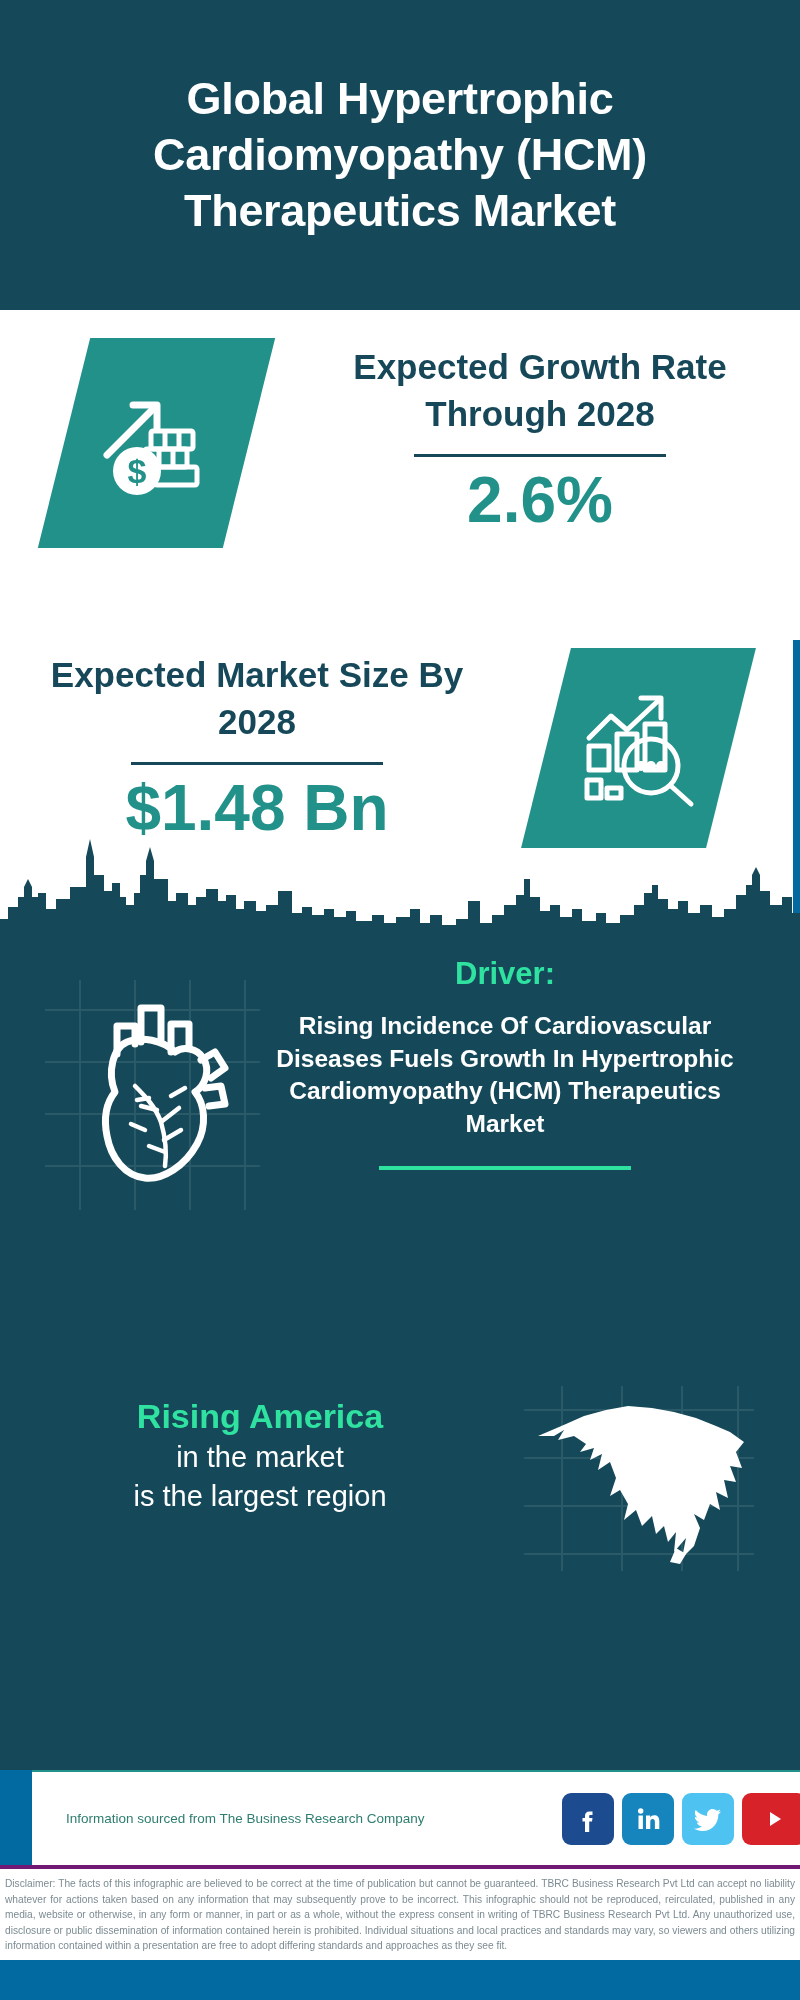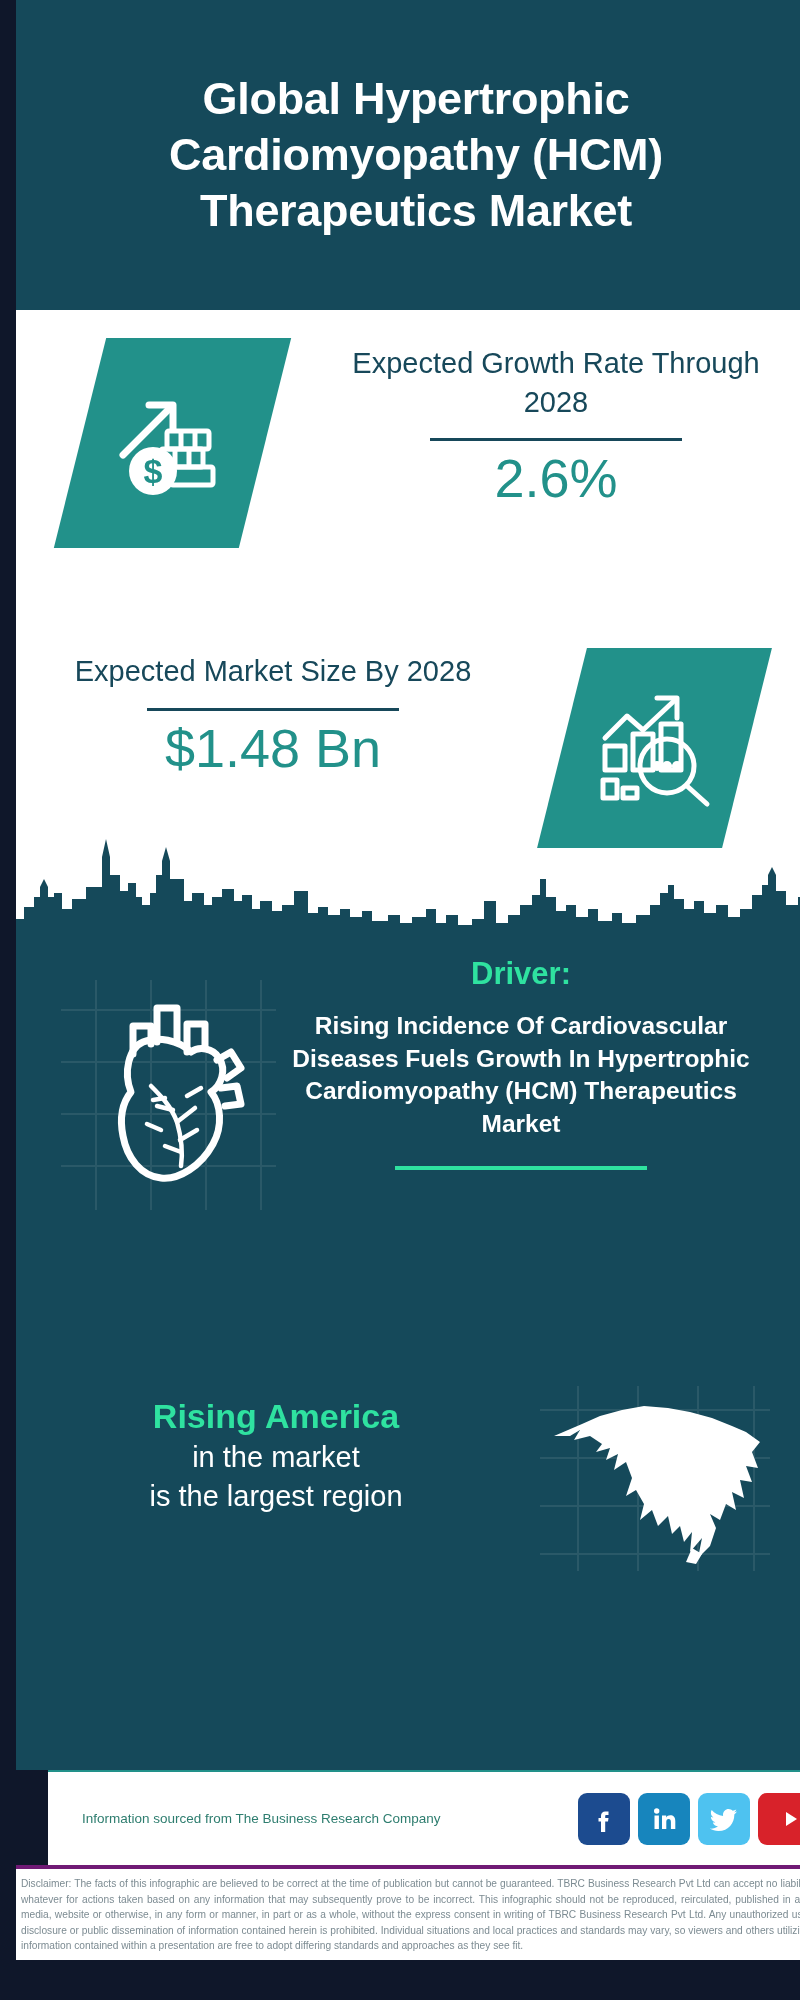--- a/index.html
+++ b/index.html
@@ -6,22 +6,21 @@
   html, body {
     width: 800px;
     background: #ffffff;
     font-family: "Liberation Sans", sans-serif;
   }
   .page {
     position: relative;
     width: 800px;
     height: 2000px;
     overflow: hidden;
-    background: #0f172a;
-    padding-left: 16px;
+    background: #0369a1;
   }
 
   
   .header {
     width: 800px;
     height: 310px;
     background: #15495a;
     display: flex;
     align-items: center;
     justify-content: center;
@@ -60,34 +59,34 @@
   .para-inner { transform: skewX(14deg); width: 128px; height: 128px; }
   .growth-text {
     position: absolute;
     left: 330px;
     top: 34px;
     width: 420px;
     text-align: center;
   }
   .growth-label {
     color: #17485a;
-    font-size: 29px;
-    font-weight: normal;
+    font-size: 35px;
+    font-weight: bold;
     line-height: 1.33;
   }
   .rule {
     width: 252px;
     height: 3px;
     background: #17485a;
     margin: 17px auto 6px auto;
   }
   .big-stat {
     color: #22918a;
-    font-size: 54px;
-    font-weight: normal;
+    font-size: 64px;
+    font-weight: bold;
     line-height: 1.18;
   }
 
   
   .size-block {
     position: relative;
     width: 793px;
     height: 290px;
     background: #ffffff;
   }

